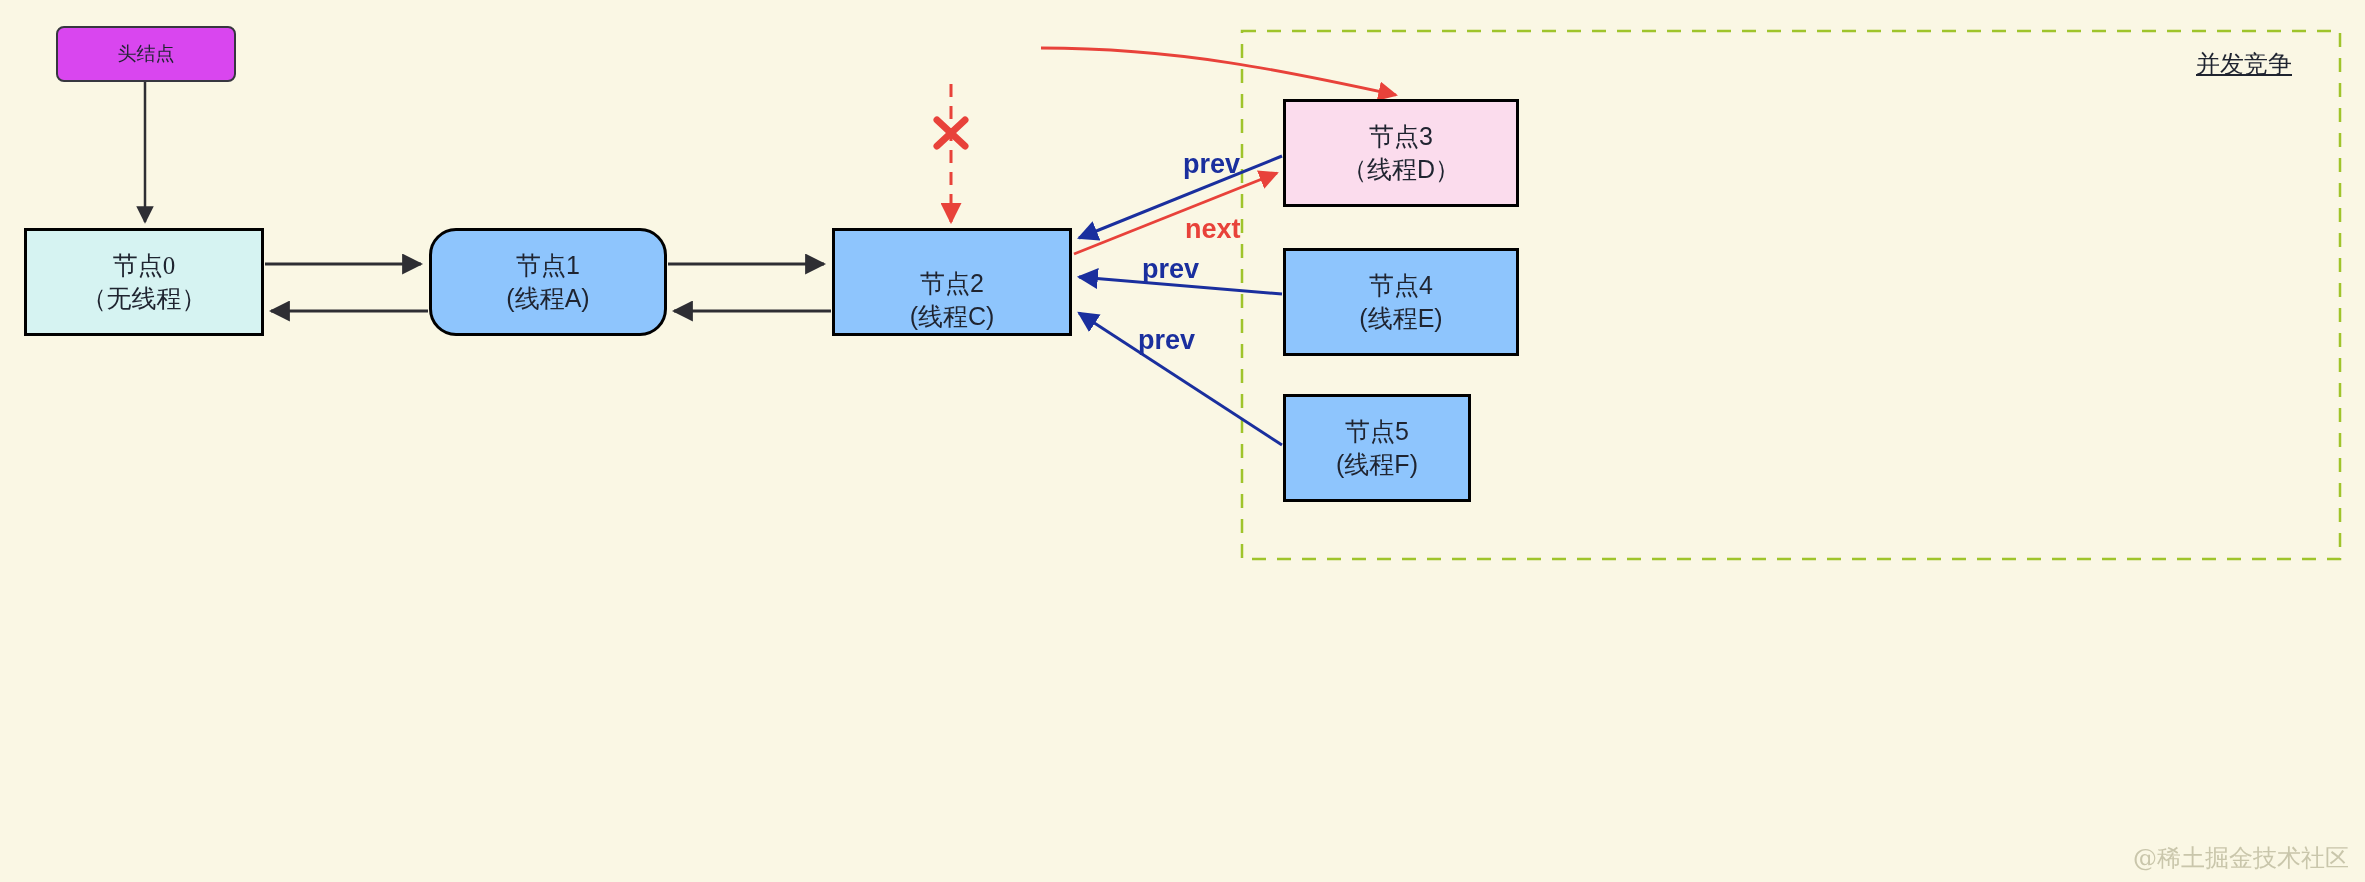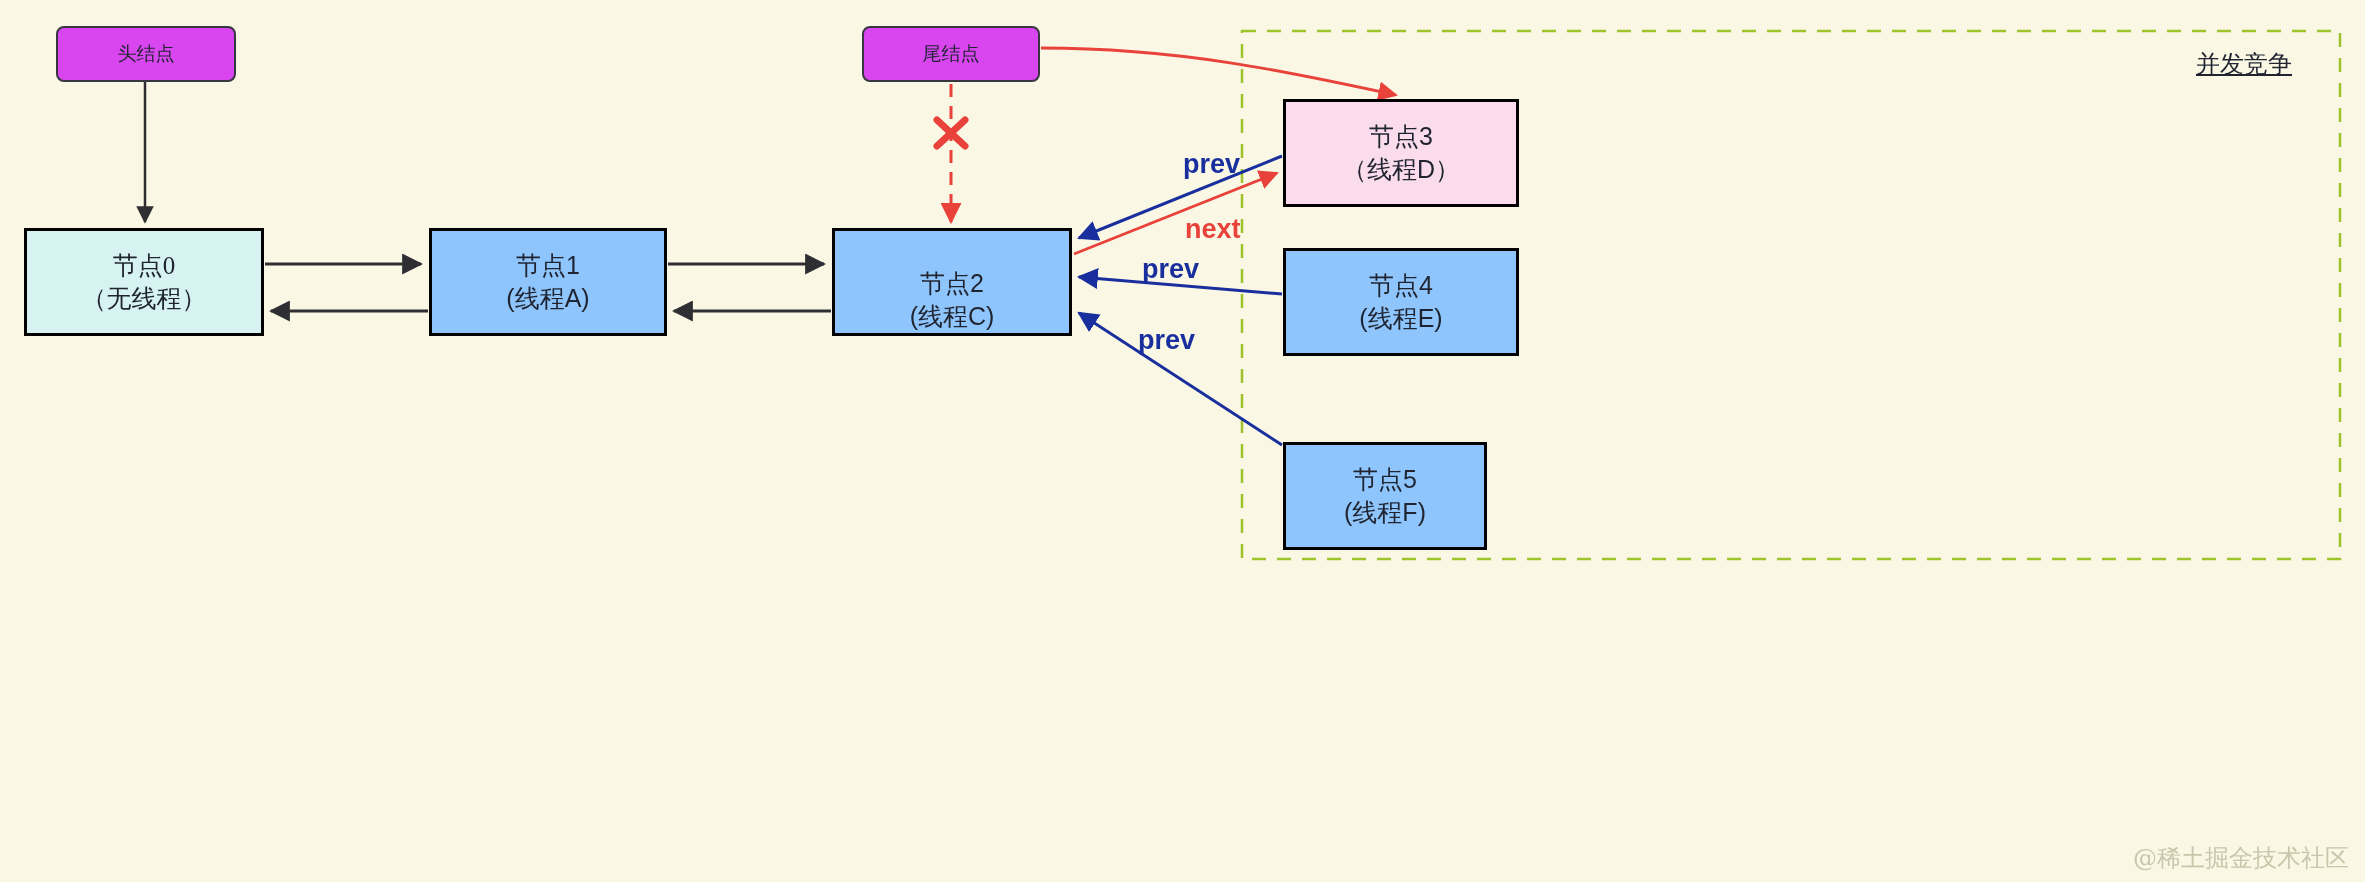--- a/index.html
+++ b/index.html
@@ -118,50 +118,47 @@
 
     <line x1="1282" y1="294" x2="1079" y2="277" stroke="#1a2f9e" stroke-width="3" marker-end="url(#arrowBlue)"></line>
 
     <line x1="1282" y1="445" x2="1079" y2="313" stroke="#1a2f9e" stroke-width="3" marker-end="url(#arrowBlue)"></line>
   </svg>
 
   <div class="node-box terminal" style="left:56px; top:26px; width:180px; height:56px;">
     <span class="ln">头结点</span>
   </div>
 
-  <div class="node-box terminal" style="left:862px; top:26px; width:178px; height:56px;">
-    <span class="ln">尾结点</span>
-  </div>
 
   <div class="node-box linked head0" style="left:24px; top:228px; width:240px; height:108px;">
     <span class="ln">节点0</span>
     <span class="ln">（无线程）</span>
   </div>
 
-  <div class="node-box linked" style="left:429px; top:228px; width:238px; height:108px;">
+  <div class="node-box linked" style="left:429px; top:228px; width:238px; height:108px;border-radius:27px;">
     <span class="ln">节点1</span>
     <span class="ln">(线程A)</span>
   </div>
 
   <div class="node-box linked" style="left:832px; top:228px; width:240px; height:108px;justify-content:flex-end;">
     <span class="ln">节点2</span>
     <span class="ln">(线程C)</span>
   </div>
 
   <div class="node-box linked pink" style="left:1283px; top:99px; width:236px; height:108px;">
     <span class="ln">节点3</span>
     <span class="ln">（线程D）</span>
   </div>
 
   <div class="node-box linked" style="left:1283px; top:248px; width:236px; height:108px;">
     <span class="ln">节点4</span>
     <span class="ln">(线程E)</span>
   </div>
 
-  <div class="node-box linked" style="left:1283px; top:394px; width:204px; height:108px;margin-top:48px;">
+  <div class="node-box linked" style="left:1283px; top:394px; width:188px; height:108px;">
     <span class="ln">节点5</span>
     <span class="ln">(线程F)</span>
   </div>
 
   <div class="edge-label prev" style="left:1183px; top:149px;">prev</div>
 
   <div class="edge-label next" style="left:1185px; top:214px;">next</div>
 
   <div class="edge-label prev" style="left:1142px; top:254px;">prev</div>
 

